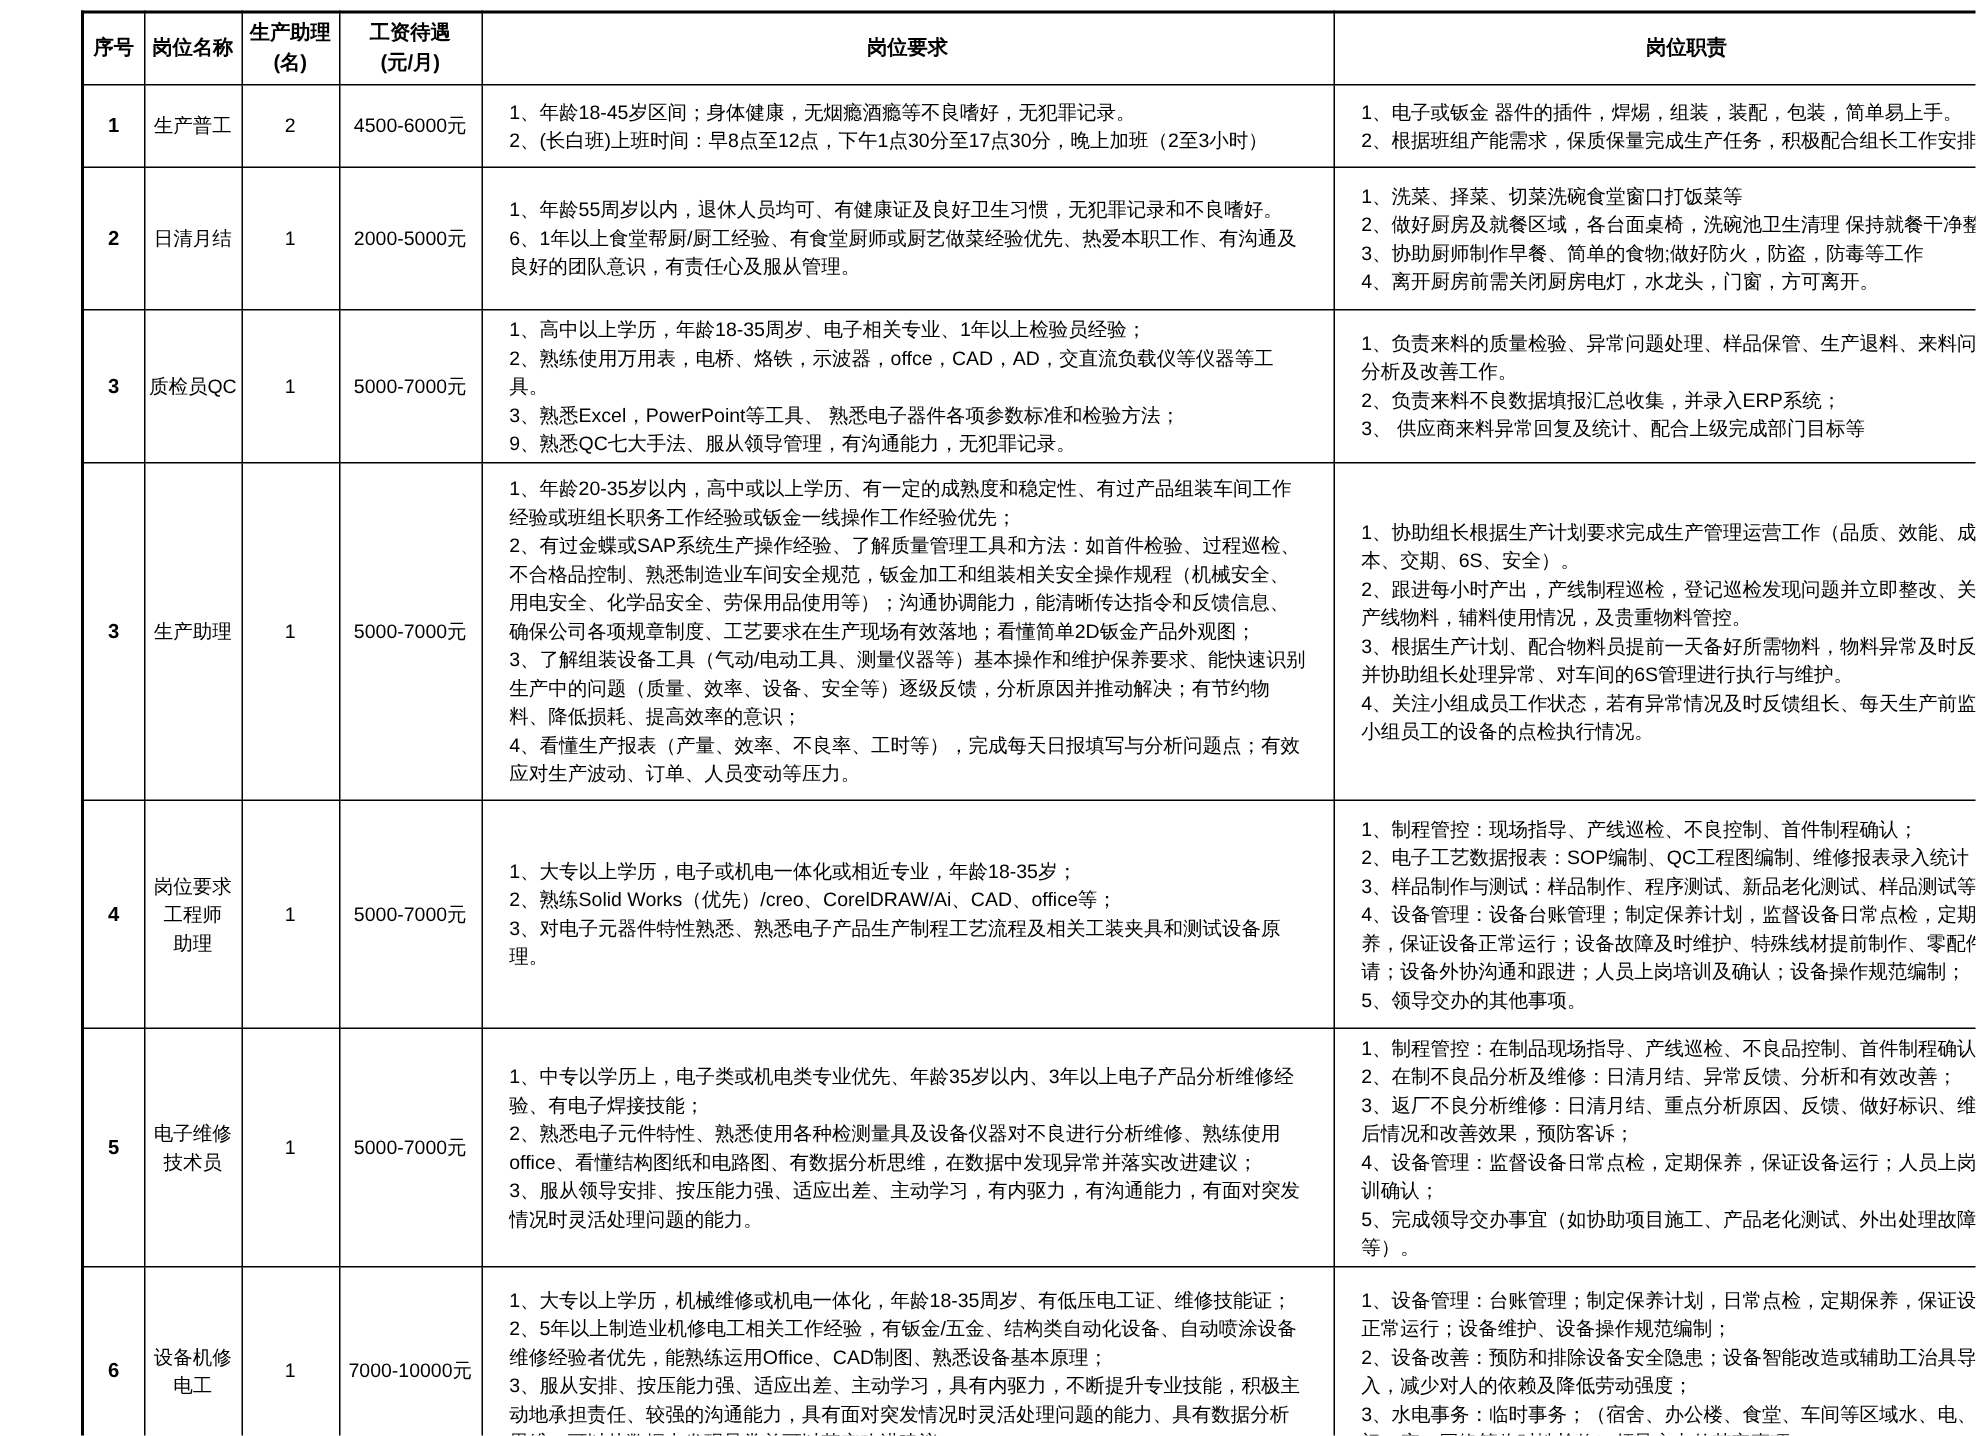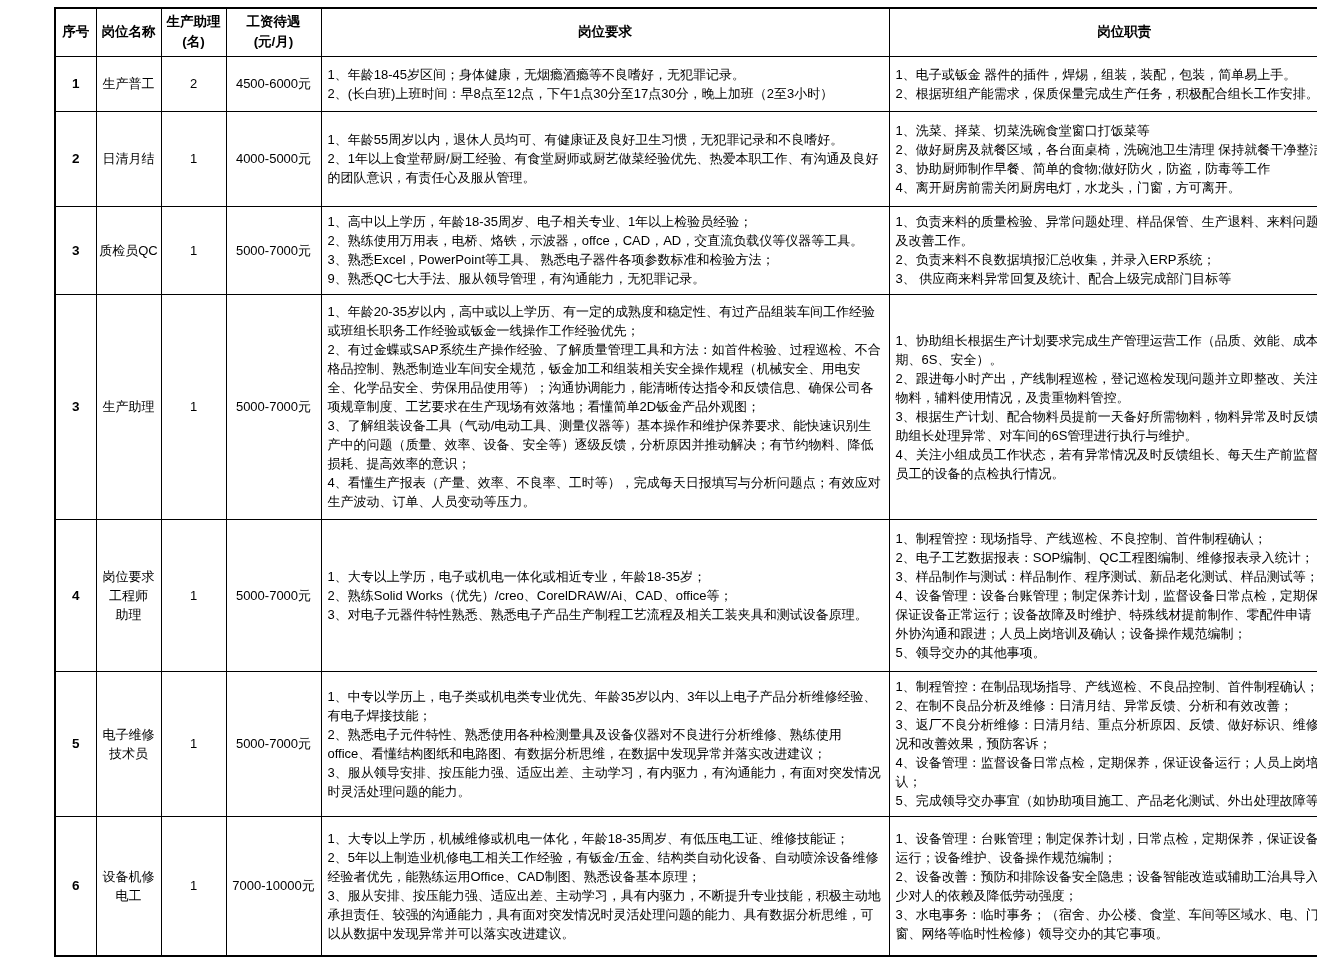--- a/index.html
+++ b/index.html
@@ -35,21 +35,21 @@
   }
   td.col-no,td.col-position,td.col-headcount,td.col-salary{
     text-align:center;
     white-space:pre-line;
     padding:2px 2px;
   }
   td.col-no{font-weight:bold;font-size:13.5px;}
   td.col-requirements,td.col-duties{
     text-align:left;
     white-space:pre-wrap;
-    padding:3px 6px;
+    padding:3px 18px;
   }
   thead tr{height:48px;}
   tbody tr:nth-child(1){height:55px;}
   tbody tr:nth-child(2){height:95px;}
   tbody tr:nth-child(3){height:88px;}
   tbody tr:nth-child(4){height:225px;}
   tbody tr:nth-child(5){height:152px;}
   tbody tr:nth-child(6){height:145px;}
   tbody tr:nth-child(7){height:140px;}
 </style>
@@ -86,23 +86,23 @@
           <td class="col-salary">4500-6000元</td>
           <td class="col-requirements">1、年龄18-45岁区间；身体健康，无烟瘾酒瘾等不良嗜好，无犯罪记录。
 2、(长白班)上班时间：早8点至12点，下午1点30分至17点30分，晚上加班（2至3小时）</td>
           <td class="col-duties">1、电子或钣金 器件的插件，焊焬，组装，装配，包装，简单易上手。
 2、根据班组产能需求，保质保量完成生产任务，积极配合组长工作安排。</td>
         </tr>
         <tr>
           <td class="col-no">2</td>
           <td class="col-position">日清月结</td>
           <td class="col-headcount">1</td>
-          <td class="col-salary">4000-5000元</td>
+          <td class="col-salary">2000-5000元</td>
           <td class="col-requirements">1、年龄55周岁以内，退休人员均可、有健康证及良好卫生习惯，无犯罪记录和不良嗜好。
-2、1年以上食堂帮厨/厨工经验、有食堂厨师或厨艺做菜经验优先、热爱本职工作、有沟通及良好的团队意识，有责任心及服从管理。</td>
+6、1年以上食堂帮厨/厨工经验、有食堂厨师或厨艺做菜经验优先、热爱本职工作、有沟通及良好的团队意识，有责任心及服从管理。</td>
           <td class="col-duties">1、洗菜、择菜、切菜洗碗食堂窗口打饭菜等
 2、做好厨房及就餐区域，各台面桌椅，洗碗池卫生清理 保持就餐干净整洁
 3、协助厨师制作早餐、简单的食物;做好防火，防盗，防毒等工作
 4、离开厨房前需关闭厨房电灯，水龙头，门窗，方可离开。</td>
         </tr>
         <tr>
           <td class="col-no">3</td>
           <td class="col-position">质检员QC</td>
           <td class="col-headcount">1</td>
           <td class="col-salary">5000-7000元</td>

